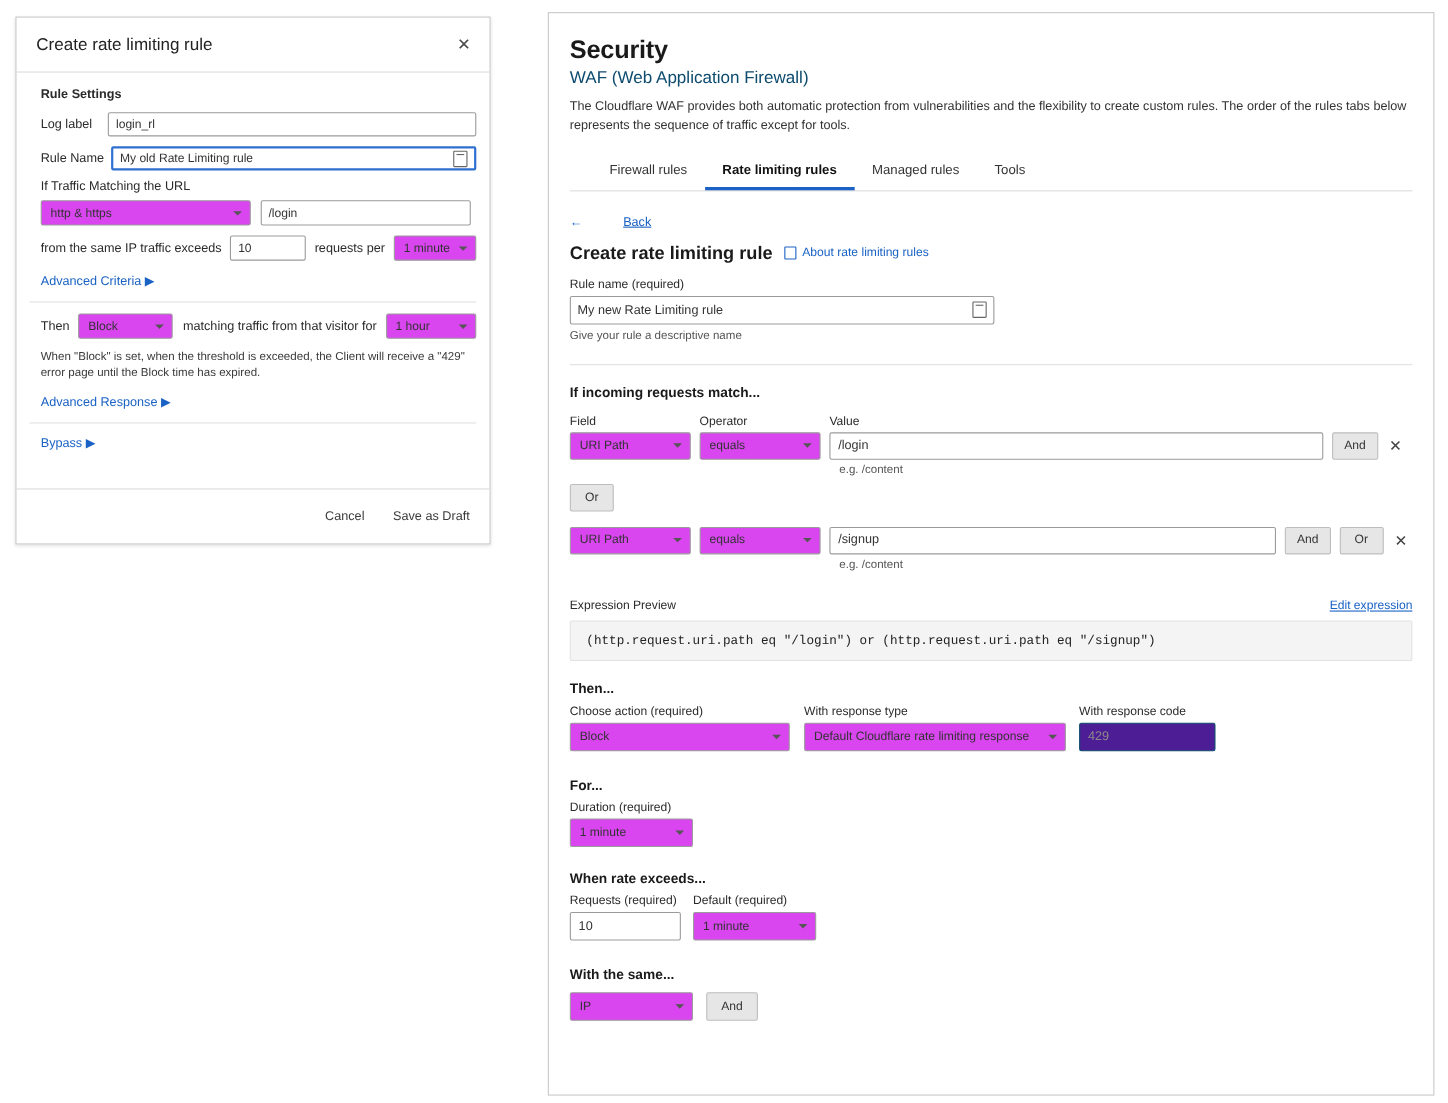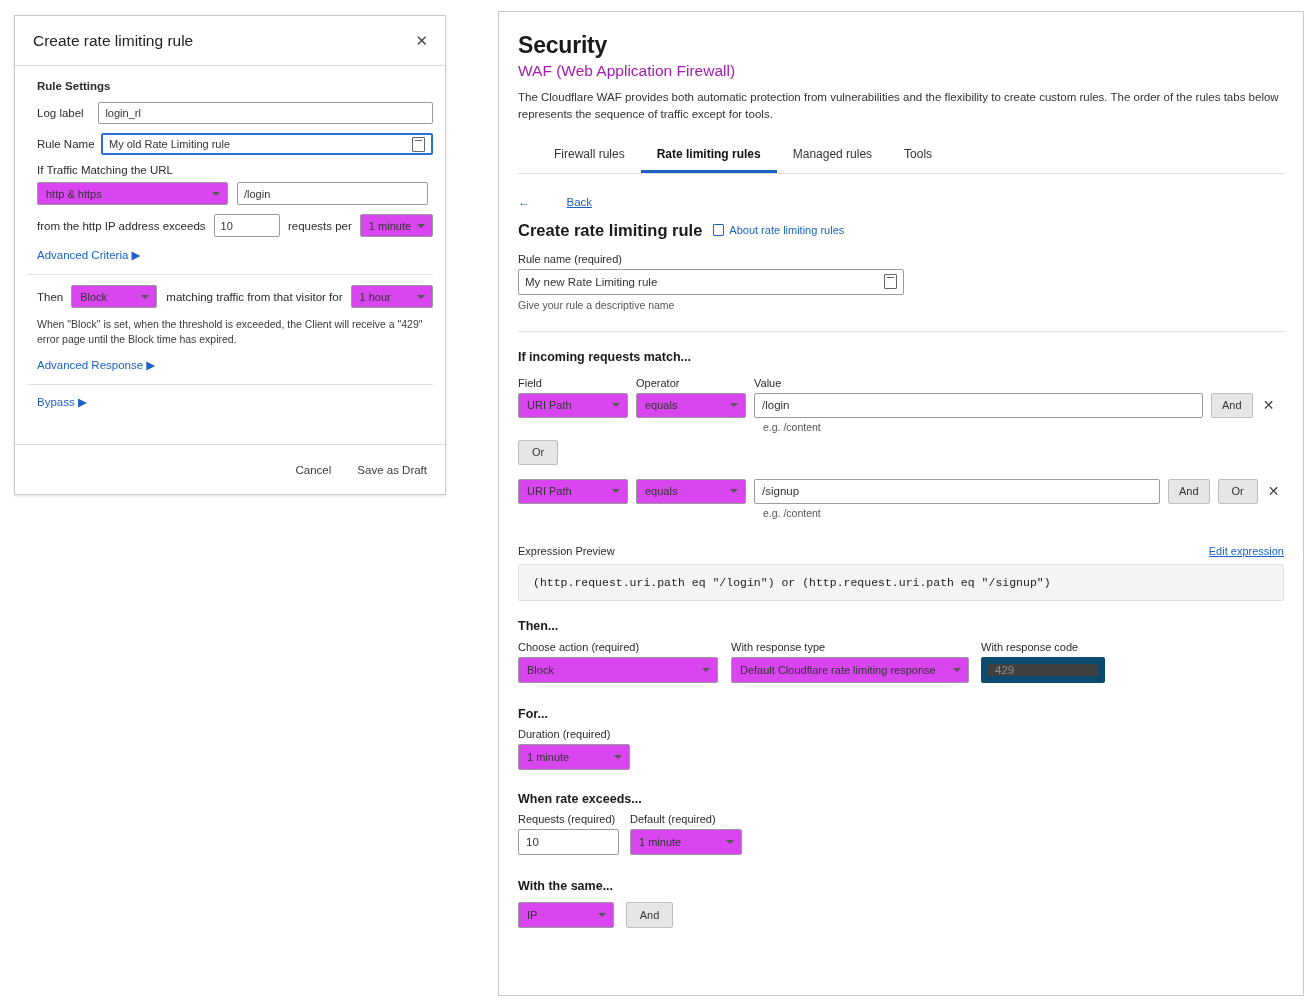--- a/index.html
+++ b/index.html
@@ -178,21 +178,21 @@
     padding: 20px 19px 0 19px;
   }
   .sec-title {
     font-size: 23px;
     font-weight: bold;
     color: #1a1a1a;
     letter-spacing: -0.2px;
   }
   .sec-sub {
     font-size: 15.5px;
-    color: #a21caf;
+    color: #0c4a6e;
     margin-top: 3px;
   }
   .sec-desc {
     font-size: 11.5px;
     color: #333;
     line-height: 1.5;
     margin-top: 9px;
     max-width: 772px;
   }
   .tabs {
@@ -357,22 +357,22 @@
     display: flex;
     gap: 0;
     margin-top: 8px;
   }
   .col-lbl {
     font-size: 11px;
     color: #2b2b2b;
     margin-bottom: 4px;
   }
   .disabled-input {
-    background: #404040;
-    border: 7px solid #0c4a6e;
+    background: #4c1d95;
+    border: 1px solid #0c4a6e;
     color: #8a8a8a;
   }
 </style>
 </head>
 <body>
 
 <div class="page">
 
   <div class="modal">
     <div class="modal-header">
@@ -406,21 +406,21 @@
         <div class="sel" style="width:191px;">
           <span>http &amp; https</span>
           <span class="caret"></span>
         </div>
         <div class="tinput" style="width:191px; margin-left:9px; height:23px;">
           <span class="val">/login</span>
         </div>
       </div>
 
       <div class="row">
-        <div class="row-label">from the http IP address exceeds</div>
+        <div class="row-label">from the same IP traffic exceeds</div>
         <div class="tinput" style="width:72px; height:23px;">
           <span class="val">10</span>
         </div>
         <div class="row-label" style="margin-left:8px;">requests per</div>
         <div class="sel" style="width:78px;">
           <span>1 minute</span>
           <span class="caret"></span>
         </div>
       </div>
 
@@ -600,21 +600,21 @@
           <div class="col-lbl">Default (required)</div>
           <div class="sel" style="width:112px; height:26px;">
             <span>1 minute</span>
             <span class="caret"></span>
           </div>
         </div>
       </div>
 
       <div class="group-title" style="margin-top:24px;">With the same...</div>
       <div style="display:flex; align-items:center; gap:12px; margin-top:9px;">
-        <div class="sel" style="width:96px; height:26px;text-align:center;">
+        <div class="sel" style="width:112px; height:26px;text-align:center;">
           <span>IP</span>
           <span class="caret"></span>
         </div>
         <div class="gbtn" style="height:26px; min-width:47px;">And</div>
       </div>
 
     </div>
   </div>
 
 </div>

